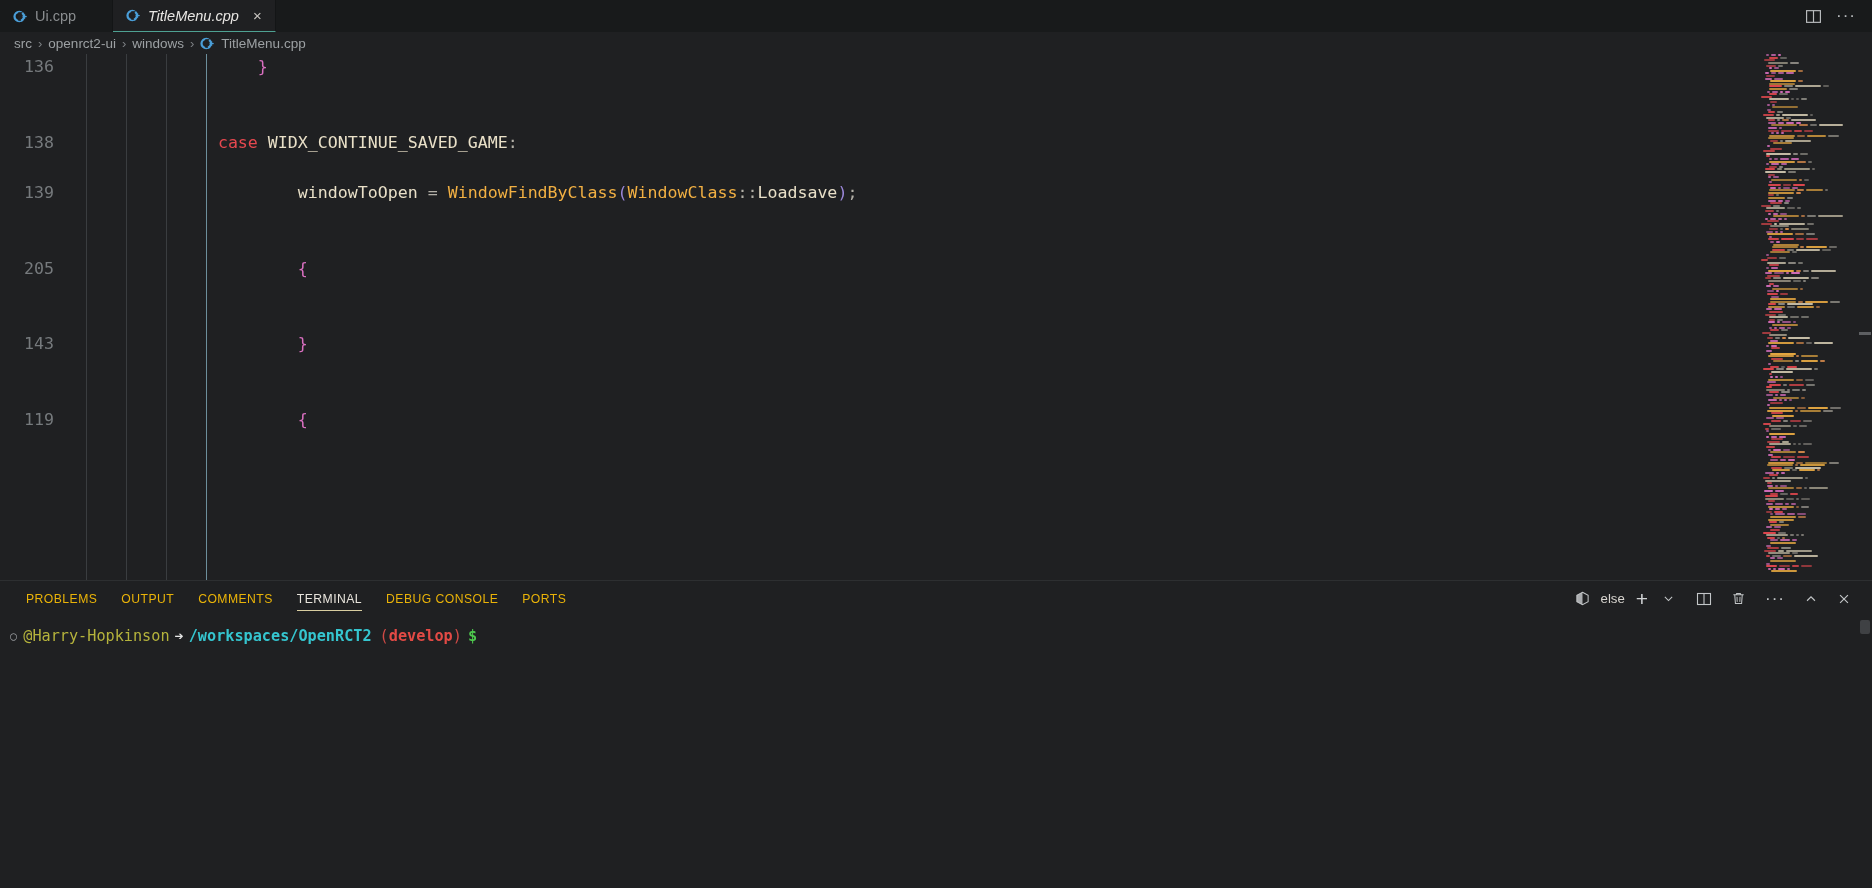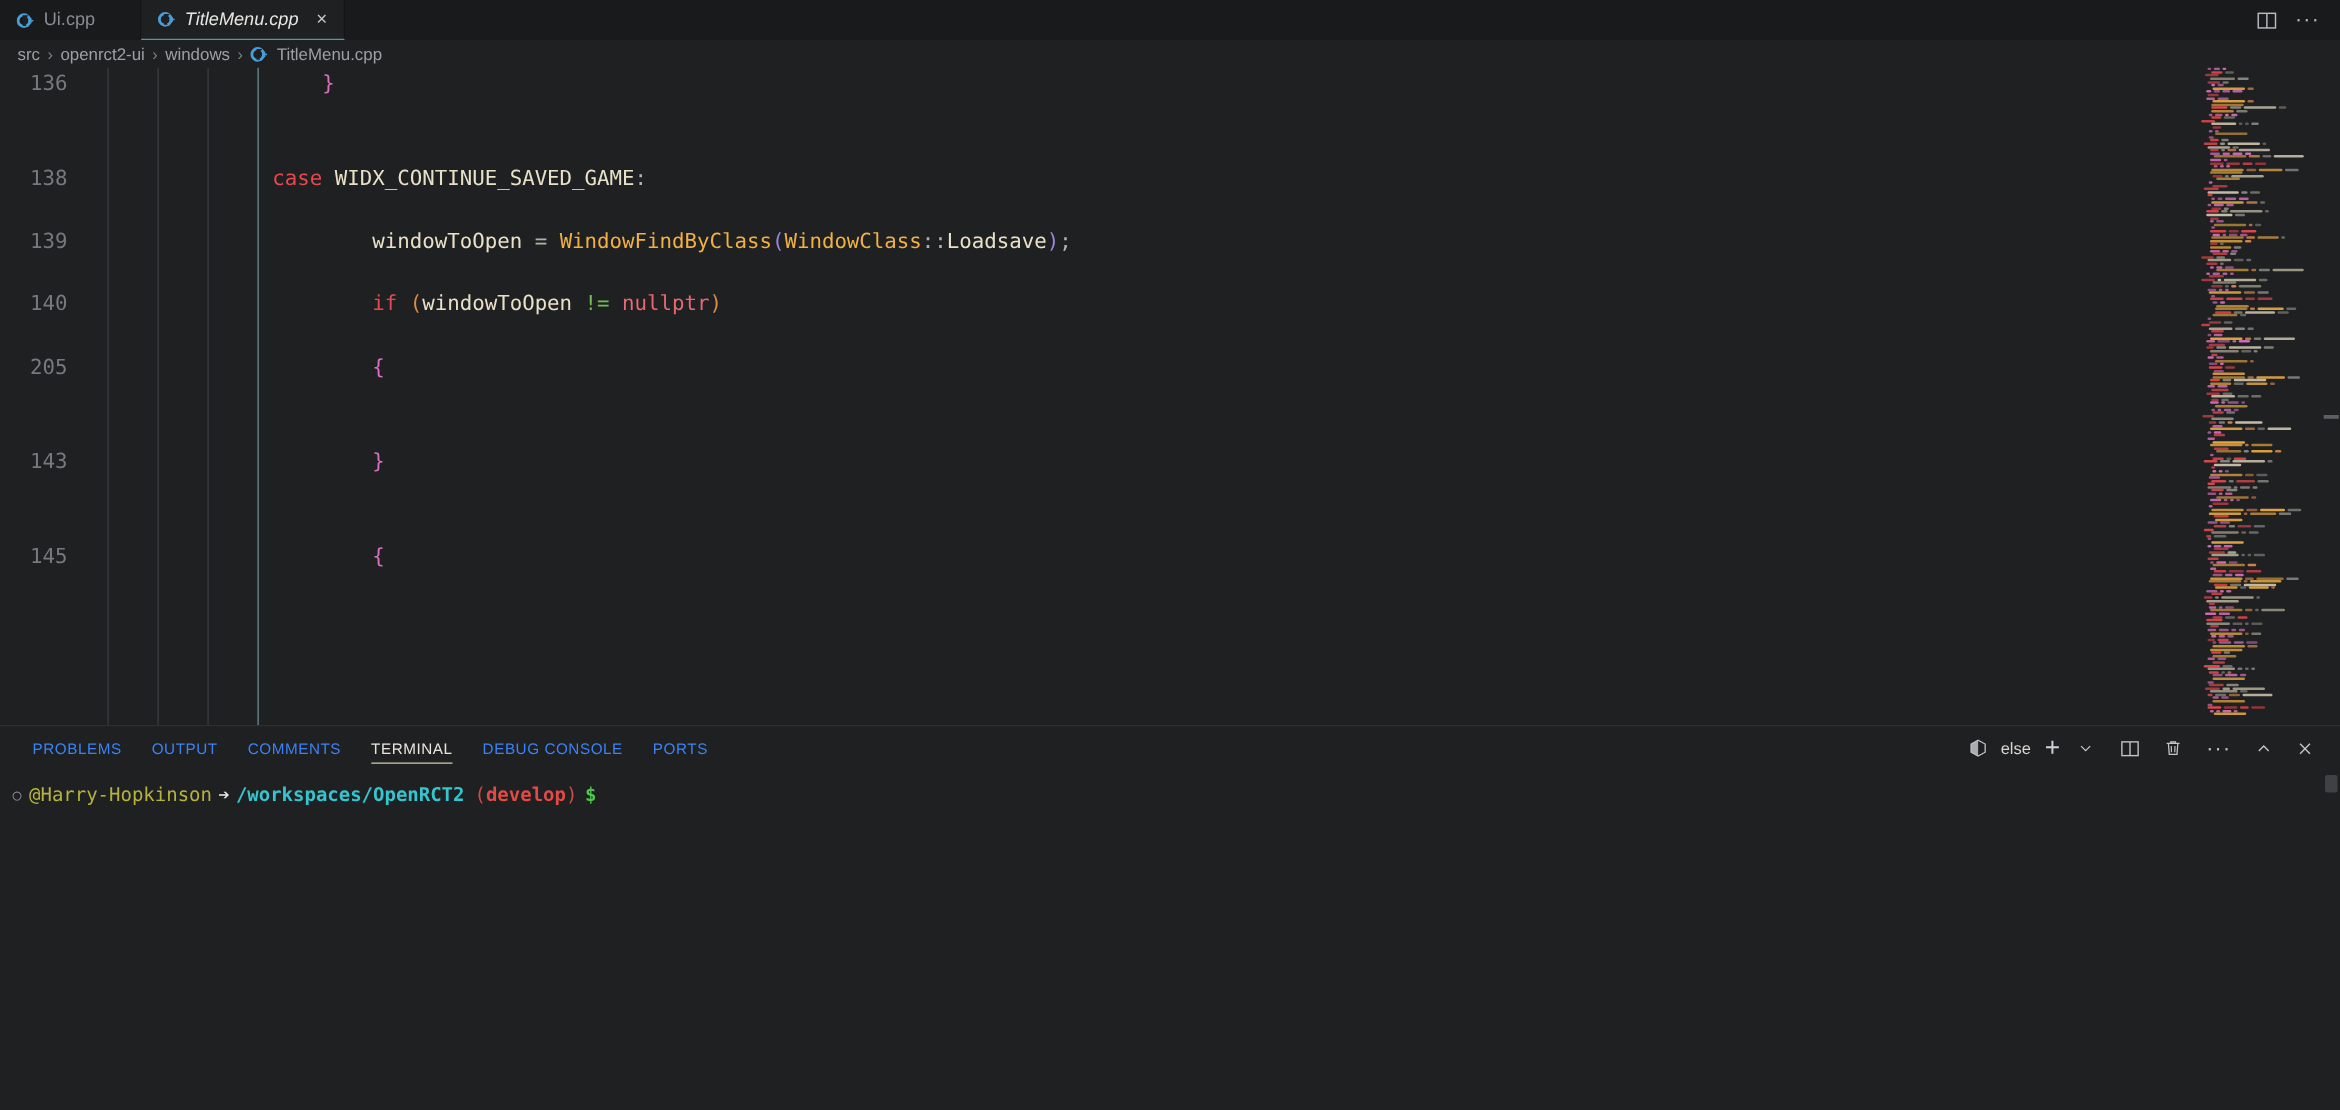--- a/index.html
+++ b/index.html
@@ -62,21 +62,21 @@
   .minimap{position:absolute;top:0;right:14px;width:104px;height:526px;overflow:hidden;}
   .mm-line{height:2.6px;display:flex;align-items:center;gap:2px;}
   .mm-seg{height:2px;border-radius:1px;opacity:.85;}
   .scrollslider{position:absolute;right:0;top:0;width:14px;height:526px;}
   .slider-mark{position:absolute;right:1px;width:12px;height:3px;background:#a8adb1;opacity:.45;}
 
   
   .panel{flex:1;background:#1f2022;border-top:1px solid #2d2f31;display:flex;flex-direction:column;}
   .panel-head{height:35px;display:flex;align-items:center;flex:none;position:relative;}
   .ptabs{display:flex;align-items:center;gap:0;padding-left:14px;}
-  .ptab{font-size:12.2px;letter-spacing:.45px;color:#3b82f6;padding:0 12px;height:35px;
+  .ptab{font-size:12.2px;letter-spacing:.45px;color:#eab308;padding:0 12px;height:35px;
         display:flex;align-items:center;cursor:pointer;position:relative;white-space:nowrap;}
   .ptab.active{color:#e8e4dc;}
   .ptab.active:after{content:"";position:absolute;left:12px;right:12px;bottom:5px;height:1.5px;background:#d8cda0;}
   .pactions{margin-left:auto;display:flex;align-items:center;gap:0;padding-right:14px;}
   .pa{display:flex;align-items:center;justify-content:center;height:35px;padding:0 7px;color:#c3c6c8;cursor:pointer;}
   .pa-label{font-size:13.2px;color:#d8d5d0;padding-left:4px;padding-right:4px;}
 
   .term{flex:1;padding:10px 0 0 10px;position:relative;overflow:hidden;}
   .term-line{font-family:"DejaVu Sans Mono","Liberation Mono",monospace;font-size:15.2px;
              line-height:20px;white-space:pre;display:flex;align-items:center;}
@@ -166,24 +166,23 @@
       <div class="guides" id="guides">
           <div class="guide" style="left: 86px;"></div>
           <div class="guide" style="left: 126.04px;"></div>
           <div class="guide" style="left: 166.08px;"></div>
           <div class="guide act" style="left: 206.12px;"></div>
         </div>
       <div class="rows" id="rows">
           <div class="row" style="top: 0px;"><span class="ln">136</span><span class="code">                <span class="pp">}</span></span></div>
           <div class="row" style="top: 50.4px;"><span class="ln">138</span><span class="code">            <span class="k">case</span><span class="id"> </span><span class="id">WIDX_CONTINUE_SAVED_GAME</span><span class="op">:</span></span></div>
           <div class="row" style="top: 75.6px;"><span class="ln">139</span><span class="code">                    <span class="id">windowToOpen</span><span class="op"> </span><span class="op">=</span><span class="op"> </span><span class="fn">WindowFindByClass</span><span class="pb">(</span><span class="fn">WindowClass</span><span class="op">::</span><span class="id">Loadsave</span><span class="pb">)</span><span class="op">;</span></span></div>
-          <div class="row" style="top: 100.8px;"><span class="ln">140</span><span class="code">                    <span class="k">if</span><span class="op"> </span><span class="pr">(</span><span class="id">windowToOpen</span><span class="op"> </span><span class="opg">!=</span><span class="op"> </span><span class="kn">nullptr</span><span class="pr">)</span></span></div>
           <div class="row" style="top: 126px;"><span class="ln">205</span><span class="code">                    <span class="pp">{</span></span></div>
           <div class="row" style="top: 176.4px;"><span class="ln">143</span><span class="code">                    <span class="pp">}</span></span></div>
-          <div class="row" style="top: 226.8px;"><span class="ln">145</span><span class="code">                    <span class="pp">{</span></span></div>
+          <div class="row" style="top: 226.8px;"><span class="ln">119</span><span class="code">                    <span class="pp">{</span></span></div>
         </div>
     </div>
     <div class="minimap" id="minimap">
         <div class="mm-line" style="padding-left: 11.7425px;">
           <span class="mm-seg" style="background: rgb(217, 111, 192); width: 3px; opacity: 0.647591;"></span>
           <span class="mm-seg" style="background: rgb(217, 111, 192); width: 5.04568px; opacity: 0.752553;"></span>
           <span class="mm-seg" style="background: rgb(217, 111, 192); width: 3px; opacity: 0.901548;"></span>
         </div>
         <div class="mm-line" style="padding-left: 14.5365px;">
           <span class="mm-seg" style="background: rgb(231, 72, 79); width: 9.77551px; opacity: 0.862502;"></span>

